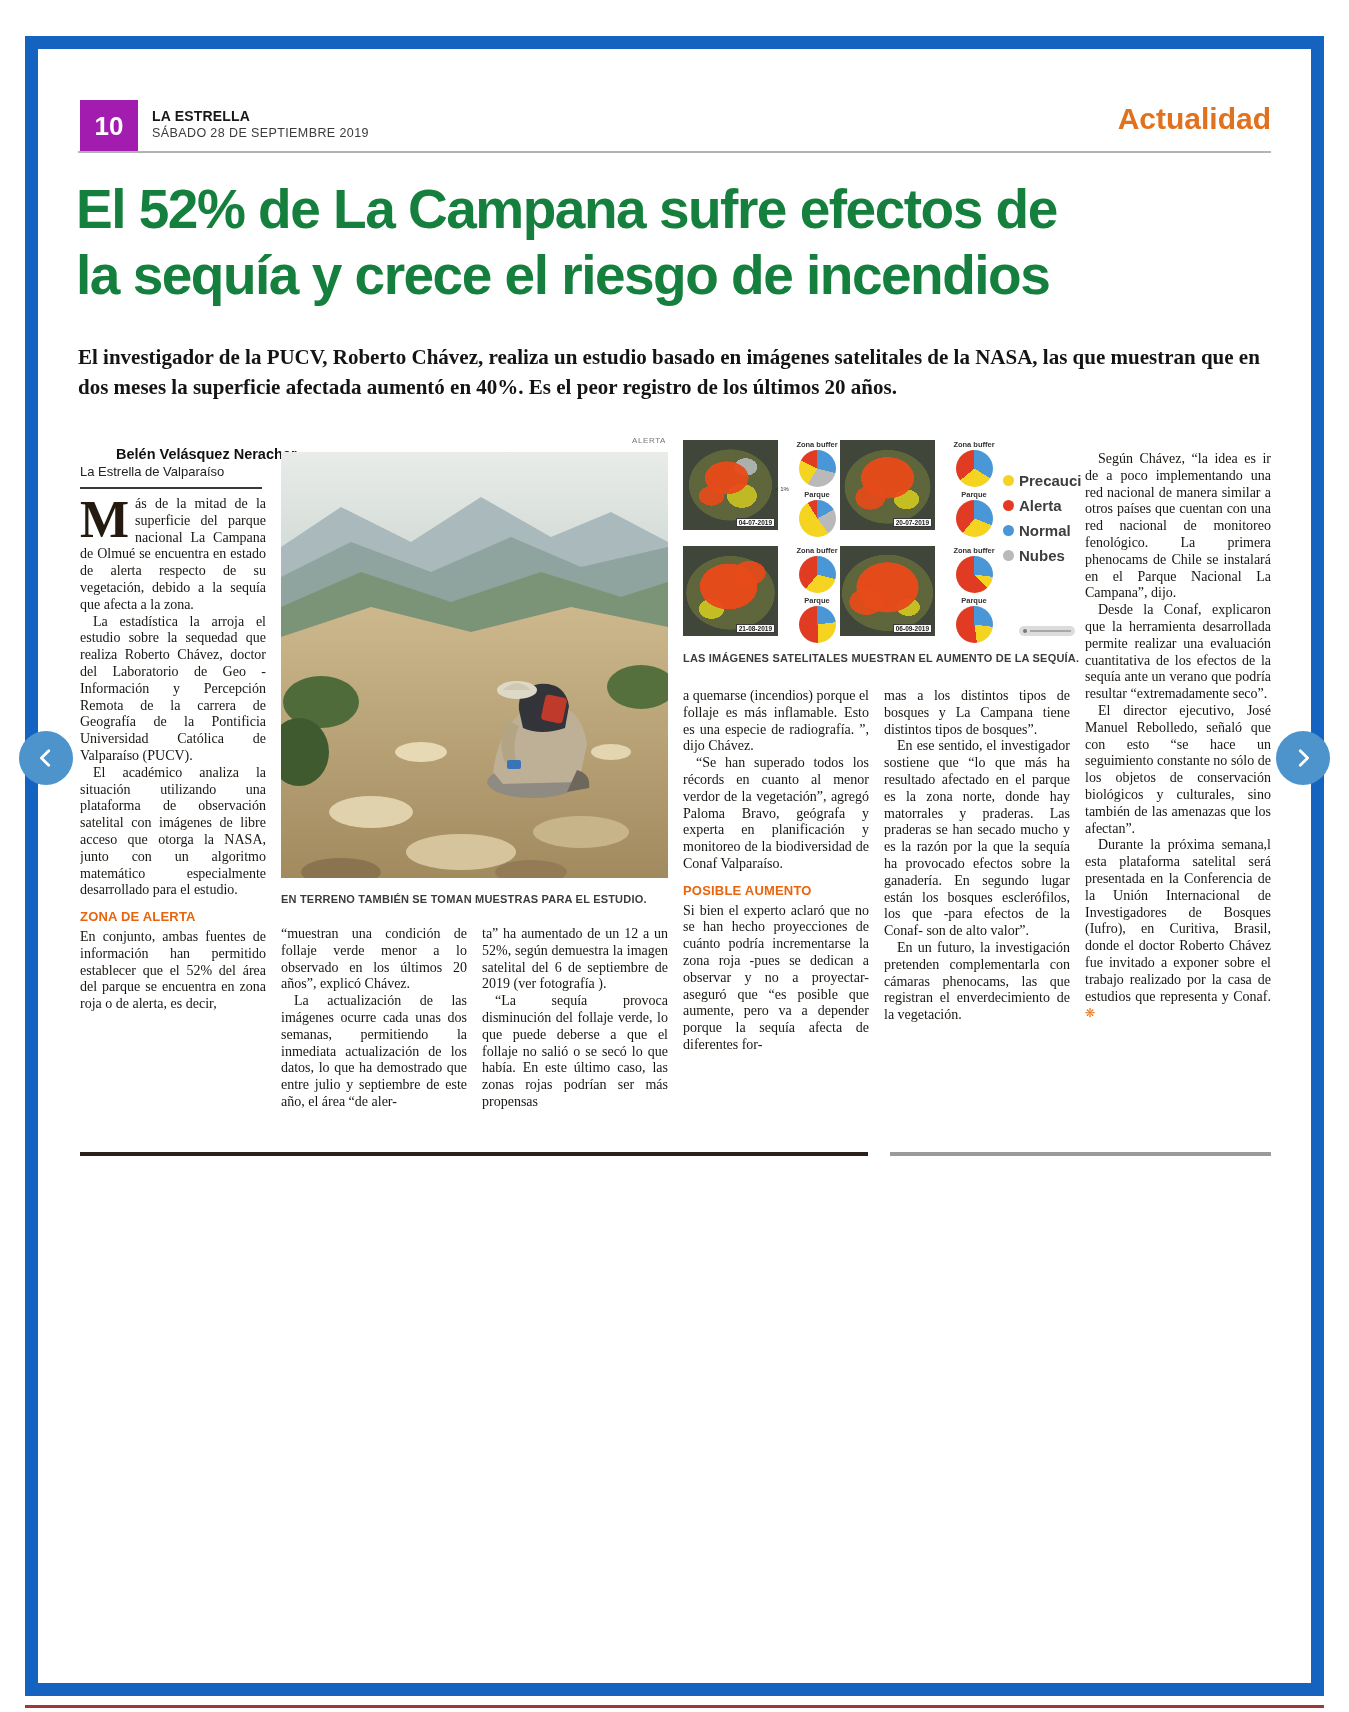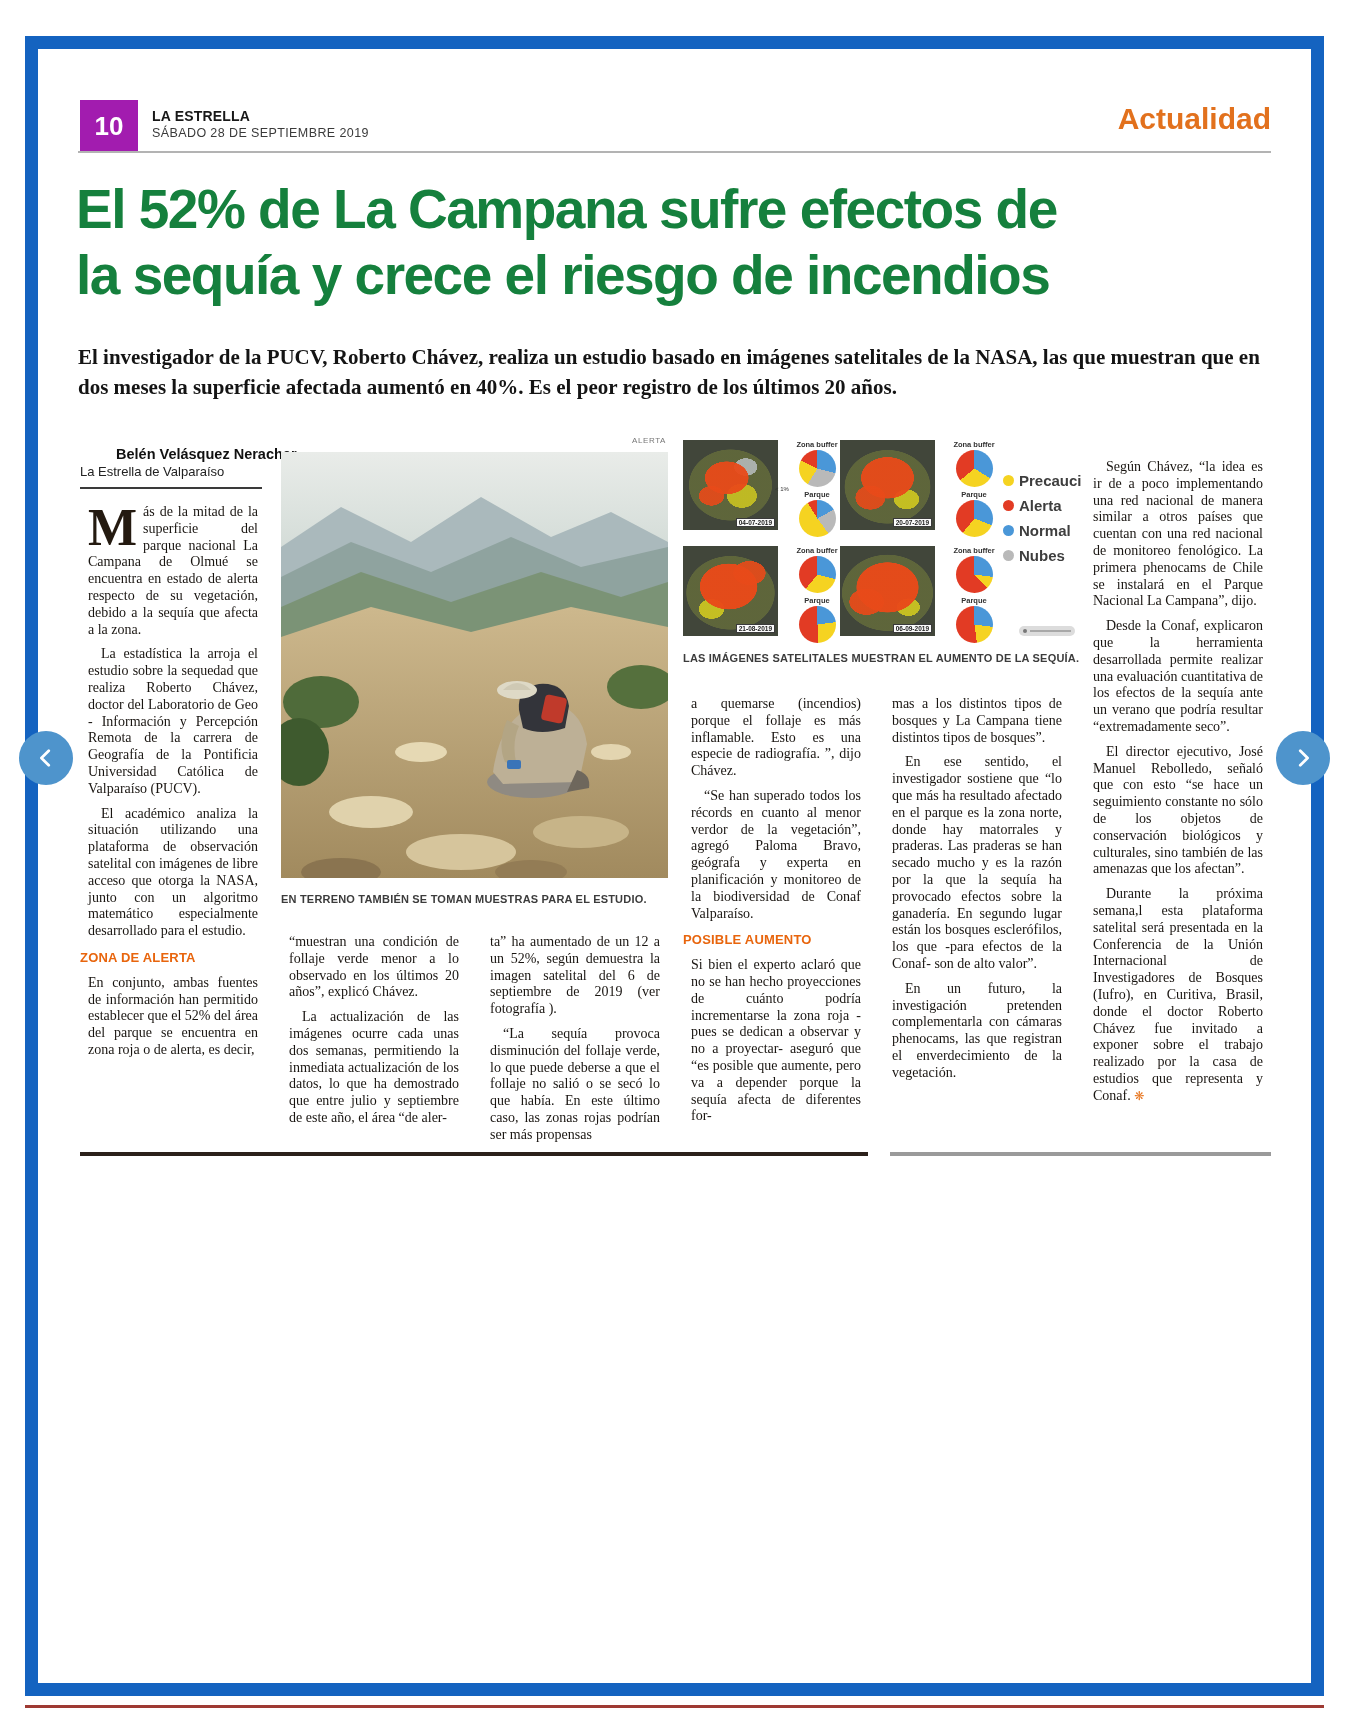--- a/index.html
+++ b/index.html
@@ -28,21 +28,21 @@
             font-weight:700;font-size:55px;line-height:66px;letter-spacing:-1.5px;}
   .headline div{white-space:nowrap;}
   .subhead{position:absolute;left:78px;top:342px;width:1200px;font-family:"Liberation Serif",serif;
            font-weight:700;font-size:21px;line-height:30px;color:#141414;}
   .byline-name{position:absolute;left:80px;top:446px;font-weight:700;font-size:14.5px;color:#111;margin-left:36px;}
   .byline-aff{position:absolute;left:80px;top:464px;font-size:13px;color:#222;}
   .byline-rule{position:absolute;left:80px;top:487px;width:182px;height:2px;background:#3a3a3a;}
   
   .col{position:absolute;width:186px;overflow:hidden;font-family:"Liberation Serif",serif;
        font-size:14px;line-height:16.8px;text-align:justify;color:#191511;}
-  .col p{margin:8px;}
+  .col p{margin:0;}
   .col p.indent{text-indent:13px;}
   .col h3{margin:10px 0 3px 0;font-family:"Liberation Sans",sans-serif;font-weight:700;
           font-size:13px;color:#e8650d;letter-spacing:.2px;}
   .dropcap{float:left;font-family:"Liberation Serif",serif;font-weight:700;font-size:52px;
            line-height:42px;padding:3px 6px 0 0;color:#241a10;}
   .c1{left:80px;top:496px;height:660px;}
   .c2{left:281px;top:926px;height:228px;}
   .c3{left:482px;top:926px;height:228px;}
   .c4{left:683px;top:688px;height:466px;}
   .c5{left:884px;top:688px;height:466px;}

